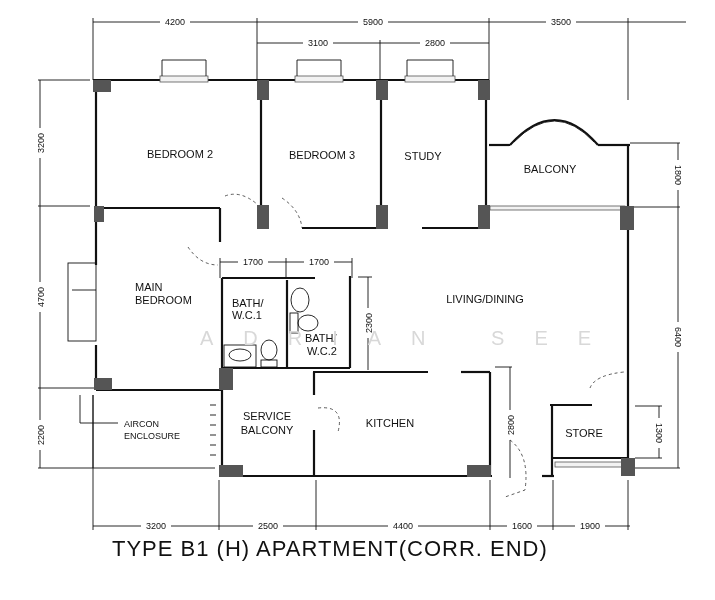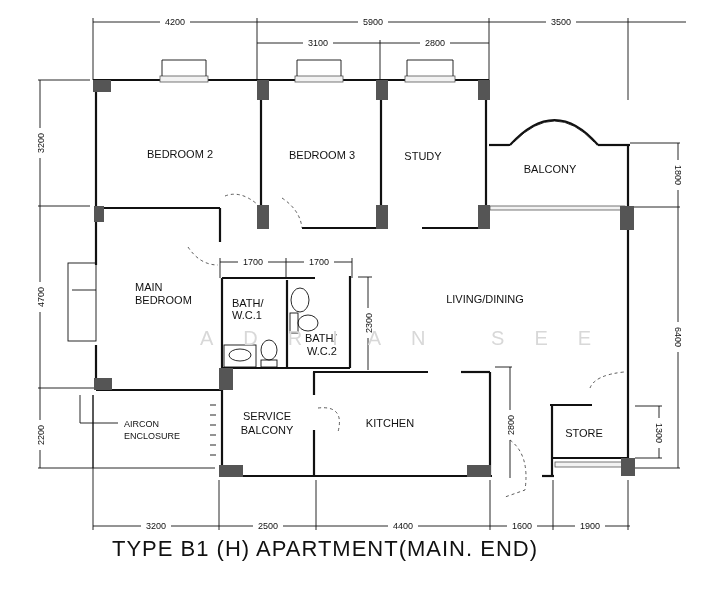--- a/index.html
+++ b/index.html
@@ -235,13 +235,13 @@
     <text class="room" x="267" y="434" text-anchor="middle">BALCONY</text>
     <text class="room" x="390" y="427" text-anchor="middle">KITCHEN</text>
     <text class="room" x="584" y="437" text-anchor="middle">STORE</text>
     <text class="small" x="124" y="427">AIRCON</text>
     <text class="small" x="124" y="439">ENCLOSURE</text>
   </g>
 
   <text class="wm" x="200" y="345">ADRIAN SEE</text>
 </svg>
 
-<div class="title">TYPE B1 (H) APARTMENT(MAIN. END)</div>
+<div class="title">TYPE B1 (H) APARTMENT(CORR. END)</div>
 
 </body></html>

